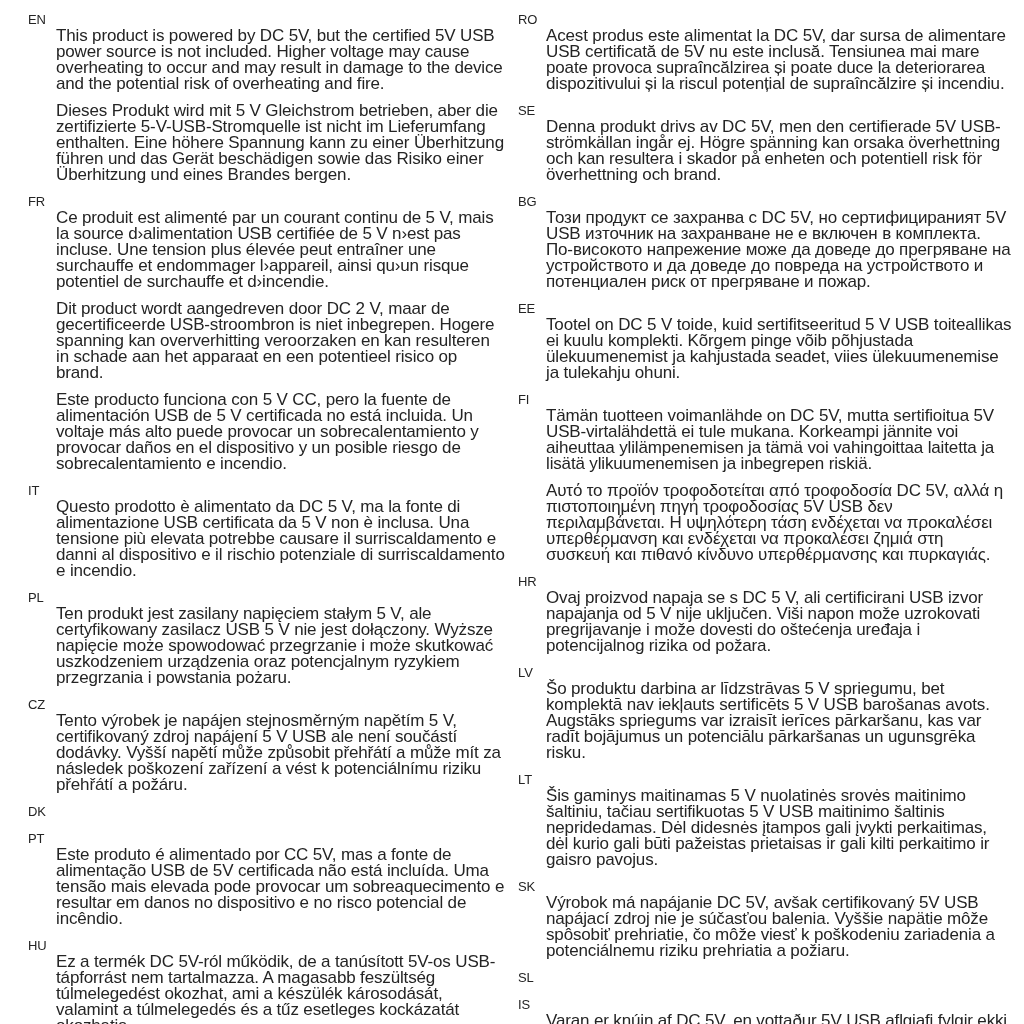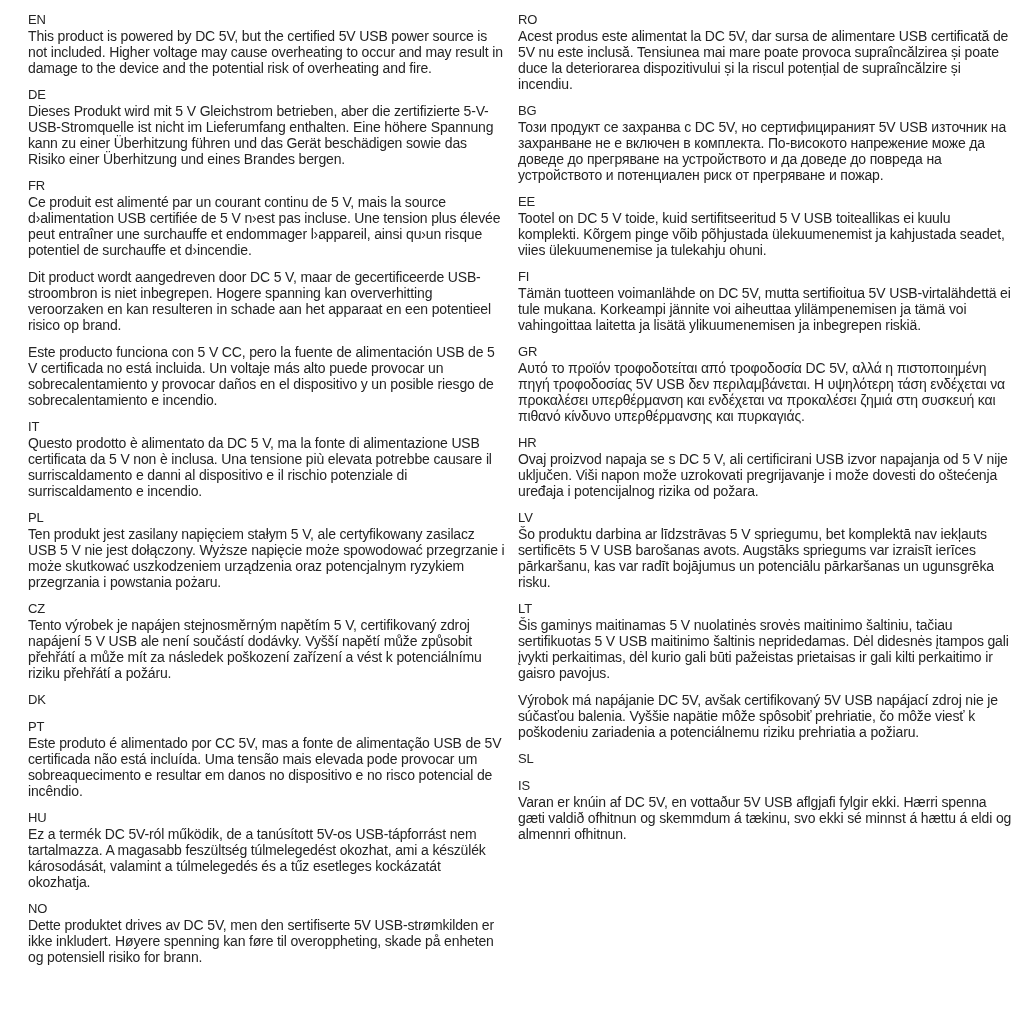--- a/index.html
+++ b/index.html
@@ -26,48 +26,48 @@
   .col-left  { width: 478px; margin-right: 12px; }
   .col-right { width: 494px; }
   .lang-section { margin-bottom: 11px; }
   .lang-code {
     font-size: 13px;
     line-height: 16px;
     font-weight: 400;
     letter-spacing: -0.1px;
   }
   .lang-text {
-    font-size: 14px;
+    font-size: 17px;
     line-height: 16px;
     letter-spacing: -0.15px;
     text-align: left;
+    margin-left: 28px;
   }
 </style>
 </head>
 <body>
 
 <div class="page">
   <div class="col col-left">
   <div class="lang-section">
     <div class="lang-code">EN</div>
     <div class="lang-text">This product is powered by DC 5V, but the certified 5V USB power source is not included. Higher voltage may cause overheating to occur and may result in damage to the device and the potential risk of overheating and fire.</div>
   </div>
 
   <div class="lang-section">
-    <div class="lang-code">DE</div>
     <div class="lang-text">Dieses Produkt wird mit 5 V Gleichstrom betrieben, aber die zertifizierte 5-V-USB-Stromquelle ist nicht im Lieferumfang enthalten. Eine höhere Spannung kann zu einer Überhitzung führen und das Gerät beschädigen sowie das Risiko einer Überhitzung und eines Brandes bergen.</div>
   </div>
 
   <div class="lang-section">
     <div class="lang-code">FR</div>
     <div class="lang-text">Ce produit est alimenté par un courant continu de 5 V, mais la source d›alimentation USB certifiée de 5 V n›est pas incluse. Une tension plus élevée peut entraîner une surchauffe et endommager l›appareil, ainsi qu›un risque potentiel de surchauffe et d›incendie.</div>
   </div>
 
   <div class="lang-section">
-    <div class="lang-text">Dit product wordt aangedreven door DC 5 V, maar de gecertificeerde USB-stroombron is niet inbegrepen. Hogere spanning kan oververhitting veroorzaken en kan resulteren in schade aan het apparaat en een potentieel risico op brand.</div>
+    <div class="lang-text">Dit product wordt aangedreven door DC 2 V, maar de gecertificeerde USB-stroombron is niet inbegrepen. Hogere spanning kan oververhitting veroorzaken en kan resulteren in schade aan het apparaat en een potentieel risico op brand.</div>
   </div>
 
   <div class="lang-section">
     <div class="lang-text">Este producto funciona con 5 V CC, pero la fuente de alimentación USB de 5 V certificada no está incluida. Un voltaje más alto puede provocar un sobrecalentamiento y provocar daños en el dispositivo y un posible riesgo de sobrecalentamiento e incendio.</div>
   </div>
 
   <div class="lang-section">
     <div class="lang-code">IT</div>
     <div class="lang-text">Questo prodotto è alimentato da DC 5 V, ma la fonte di alimentazione USB certificata da 5 V non è inclusa. Una tensione più elevata potrebbe causare il surriscaldamento e danni al dispositivo e il rischio potenziale di surriscaldamento e incendio.</div>
   </div>
@@ -100,57 +100,61 @@
     <div class="lang-code">NO</div>
     <div class="lang-text">Dette produktet drives av DC 5V, men den sertifiserte 5V USB-strømkilden er ikke inkludert. Høyere spenning kan føre til overoppheting, skade på enheten og potensiell risiko for brann.</div>
   </div>
 </div>
   <div class="col col-right">
   <div class="lang-section">
     <div class="lang-code">RO</div>
     <div class="lang-text">Acest produs este alimentat la DC 5V, dar sursa de alimentare USB certificată de 5V nu este inclusă. Tensiunea mai mare poate provoca supraîncălzirea și poate duce la deteriorarea dispozitivului și la riscul potențial de supraîncălzire și incendiu.</div>
   </div>
 
+  <div class="lang-section">
+    <div class="lang-code">SE</div>
+    <div class="lang-text">Denna produkt drivs av DC 5V, men den certifierade 5V USB-strömkällan ingår ej. Högre spänning kan orsaka överhettning och kan resultera i skador på enheten och potentiell risk för överhettning och brand.</div>
+  </div>
 
   <div class="lang-section">
     <div class="lang-code">BG</div>
     <div class="lang-text">Този продукт се захранва с DC 5V, но сертифицираният 5V USB източник на захранване не е включен в комплекта. По-високото напрежение може да доведе до прегряване на устройството и да доведе до повреда на устройството и потенциален риск от прегряване и пожар.</div>
   </div>
 
   <div class="lang-section">
     <div class="lang-code">EE</div>
     <div class="lang-text">Tootel on DC 5 V toide, kuid sertifitseeritud 5 V USB toiteallikas ei kuulu komplekti. Kõrgem pinge võib põhjustada ülekuumenemist ja kahjustada seadet, viies ülekuumenemise ja tulekahju ohuni.</div>
   </div>
 
   <div class="lang-section">
     <div class="lang-code">FI</div>
     <div class="lang-text">Tämän tuotteen voimanlähde on DC 5V, mutta sertifioitua 5V USB-virtalähdettä ei tule mukana. Korkeampi jännite voi aiheuttaa ylilämpenemisen ja tämä voi vahingoittaa laitetta ja lisätä ylikuumenemisen ja inbegrepen riskiä.</div>
   </div>
 
   <div class="lang-section">
-    <div class="lang-code">GR</div>
     <div class="lang-text">Αυτό το προϊόν τροφοδοτείται από τροφοδοσία DC 5V, αλλά η πιστοποιημένη πηγή τροφοδοσίας 5V USB δεν περιλαμβάνεται. Η υψηλότερη τάση ενδέχεται να προκαλέσει υπερθέρμανση και ενδέχεται να προκαλέσει ζημιά στη συσκευή και πιθανό κίνδυνο υπερθέρμανσης και πυρκαγιάς.</div>
   </div>
 
   <div class="lang-section">
     <div class="lang-code">HR</div>
     <div class="lang-text">Ovaj proizvod napaja se s DC 5 V, ali certificirani USB izvor napajanja od 5 V nije uključen. Viši napon može uzrokovati pregrijavanje i može dovesti do oštećenja uređaja i potencijalnog rizika od požara.</div>
   </div>
 
   <div class="lang-section">
     <div class="lang-code">LV</div>
     <div class="lang-text">Šo produktu darbina ar līdzstrāvas 5 V spriegumu, bet komplektā nav iekļauts sertificēts 5 V USB barošanas avots. Augstāks spriegums var izraisīt ierīces pārkaršanu, kas var radīt bojājumus un potenciālu pārkaršanas un ugunsgrēka risku.</div>
   </div>
 
   <div class="lang-section">
     <div class="lang-code">LT</div>
     <div class="lang-text">Šis gaminys maitinamas 5 V nuolatinės srovės maitinimo šaltiniu, tačiau sertifikuotas 5 V USB maitinimo šaltinis nepridedamas. Dėl didesnės įtampos gali įvykti perkaitimas, dėl kurio gali būti pažeistas prietaisas ir gali kilti perkaitimo ir gaisro pavojus.</div>
   </div>
 
   <div class="lang-section">
+    <div class="lang-code">SK</div>
     <div class="lang-text">Výrobok má napájanie DC 5V, avšak certifikovaný 5V USB napájací zdroj nie je súčasťou balenia. Vyššie napätie môže spôsobiť prehriatie, čo môže viesť k poškodeniu zariadenia a potenciálnemu riziku prehriatia a požiaru.</div>
   </div>
 
   <div class="lang-section">
     <div class="lang-code">SL</div>
   </div>
 
   <div class="lang-section">
     <div class="lang-code">IS</div>
     <div class="lang-text">Varan er knúin af DC 5V, en vottaður 5V USB aflgjafi fylgir ekki. Hærri spenna gæti valdið ofhitnun og skemmdum á tækinu, svo ekki sé minnst á hættu á eldi og almennri ofhitnun.</div>

